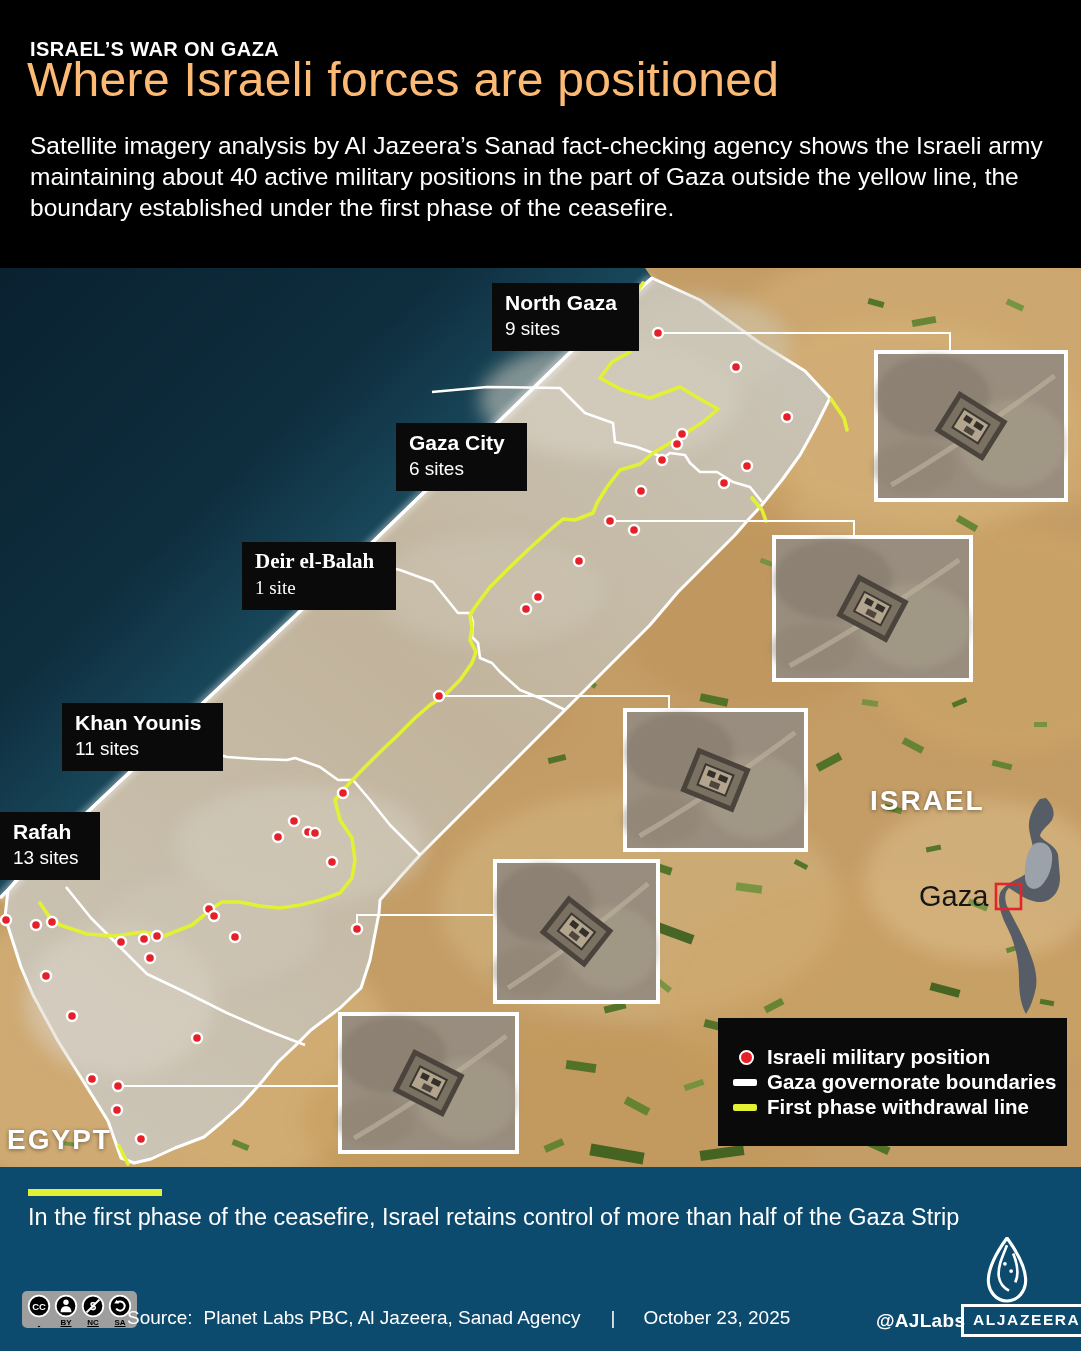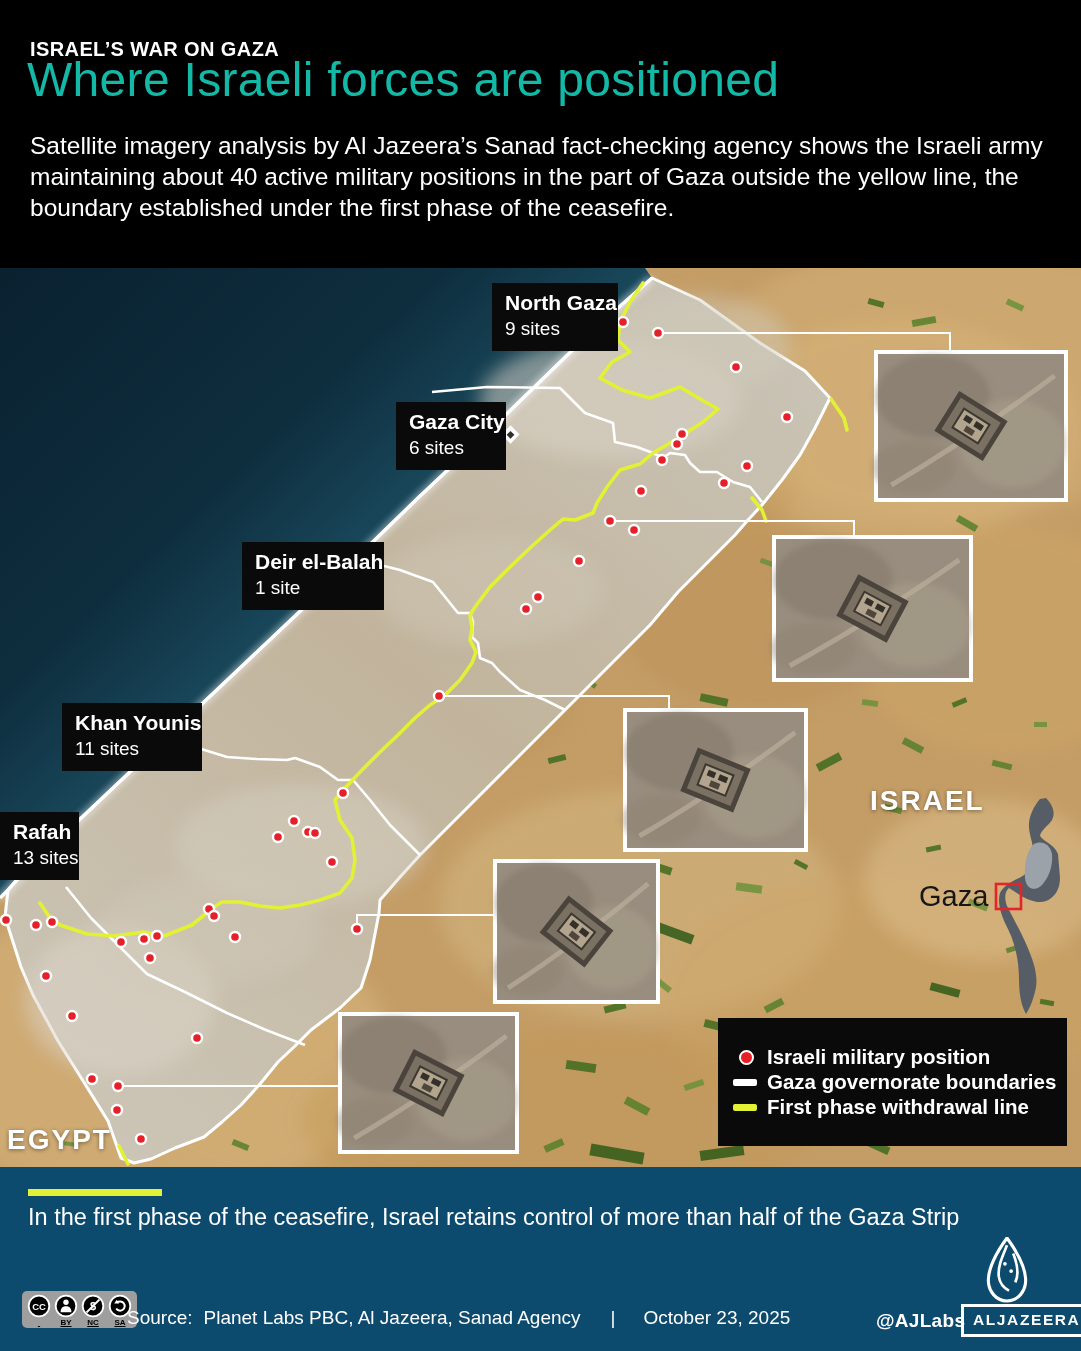--- a/index.html
+++ b/index.html
@@ -1,33 +1,33 @@
 <!DOCTYPE html>
 <html><head>
 <meta charset="utf-8">
 <style>
   html,body{margin:0;padding:0;background:#1a1a1a;}
   .canvas{position:relative;width:1081px;height:1351px;background:#000;overflow:hidden;
           font-family:"Liberation Sans",sans-serif;}
 
   
   .kicker{position:absolute;left:30px;top:38px;font-size:20px;font-weight:700;color:#fff;letter-spacing:.4px;}
-  .title{position:absolute;left:27px;top:52px;font-size:48px;color:#14b8a6;font-weight:400;letter-spacing:.3px;}
+  .title{position:absolute;left:27px;top:52px;font-size:48px;color:#fdba74;font-weight:400;letter-spacing:.3px;}
   .desc{position:absolute;left:30px;top:130px;width:1038px;font-size:24.5px;line-height:31px;color:#fff;}
 
   
   .map{position:absolute;left:0;top:268px;width:1081px;height:899px;}
   .map svg.base{position:absolute;left:0;top:0;}
 
-  .gov-label{position:absolute;background:#0a0a0a;color:#fff;padding:8px 1px 11px 13px;z-index:6;}
+  .gov-label{position:absolute;background:#0a0a0a;color:#fff;padding:8px 22px 11px 13px;z-index:6;}
   .gov-name{font-size:21px;font-weight:700;line-height:1.12;white-space:nowrap;}
   .gov-sites{font-size:19px;font-weight:400;margin-top:3px;white-space:nowrap;}
   #lbl-ng{left:492px;top:15px;}
-  #lbl-gc{left:396px;top:134px;}
-  #lbl-db{left:242px;top:274px;}
+  #lbl-gc{left:396px;top:155px;}
+  #lbl-db{left:242px;top:274px;font-family:Liberation Serif, serif;}
   #lbl-ky{left:62px;top:435px;}
   #lbl-rf{left:0px;top:544px;}
 
   .region-label{position:absolute;color:#fff;font-weight:700;font-size:28px;letter-spacing:2px;
                 text-shadow:0 1px 4px rgba(0,0,0,.45);z-index:5;}
   #israel-label{left:870px;top:517px;}
   #egypt-label{left:7px;top:856px;}
   #gaza-inset-label{position:absolute;left:919px;top:612px;color:#161616;font-size:29px;font-weight:400;z-index:5;}
 
   #legend{position:absolute;left:718px;top:750px;width:349px;height:128px;background:#0a0a0a;

